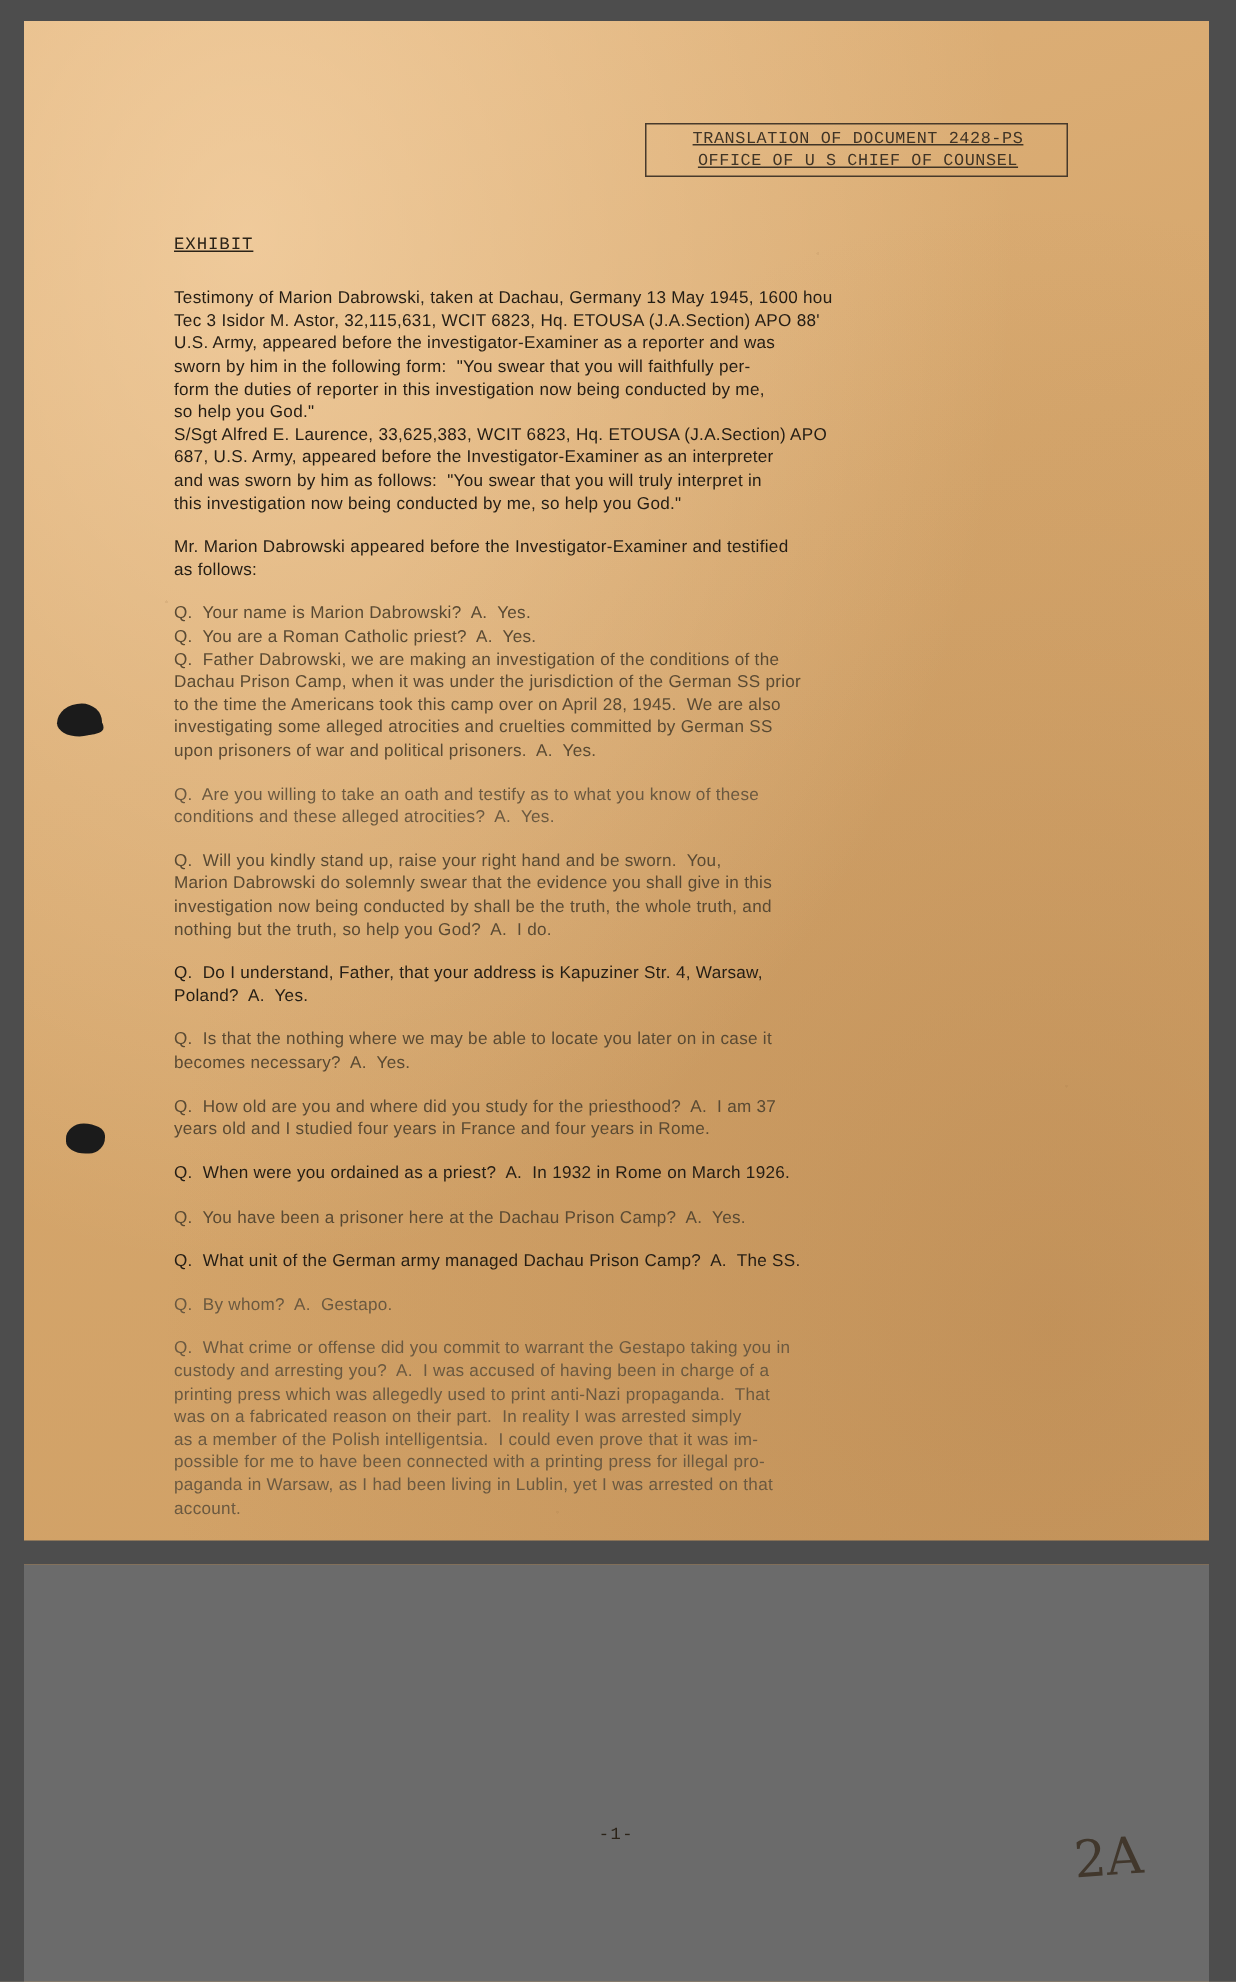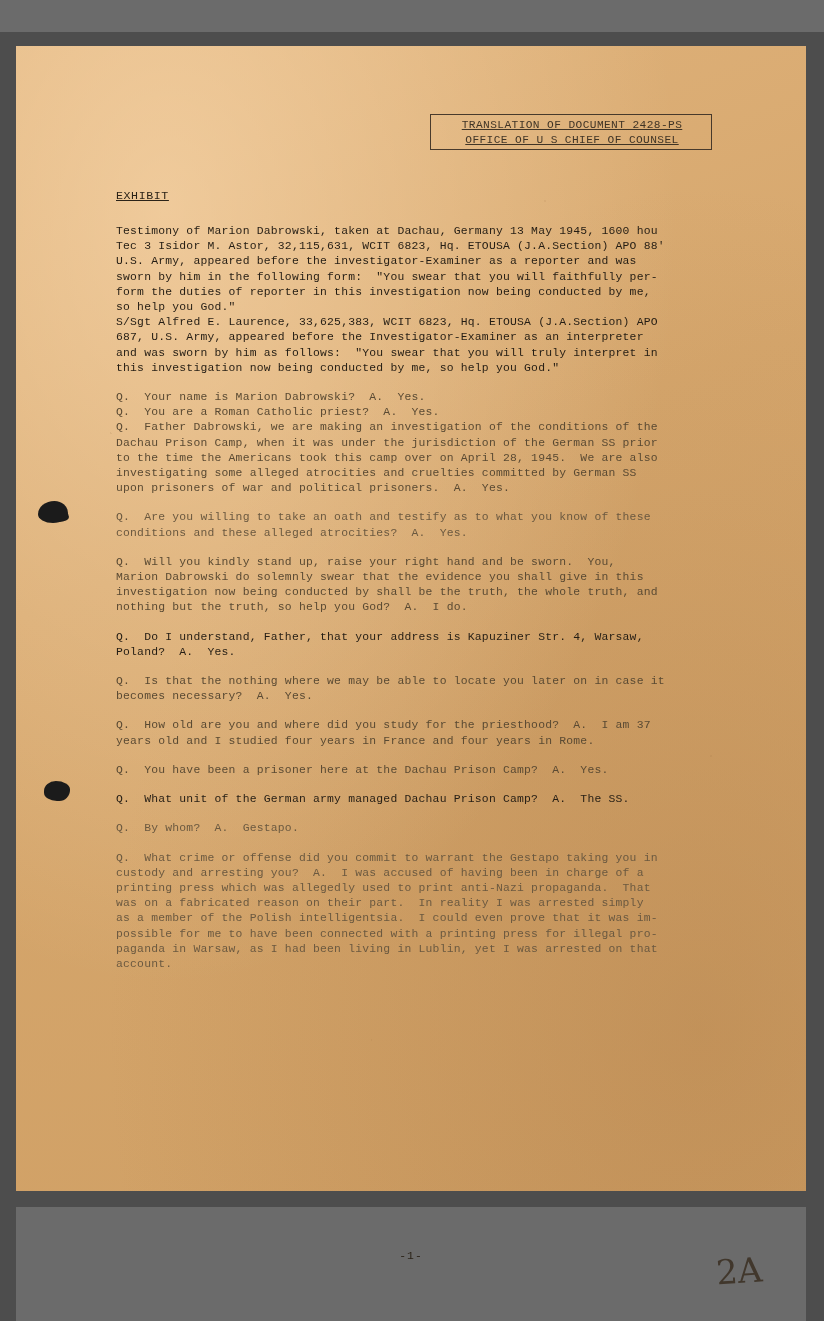--- a/index.html
+++ b/index.html
@@ -9,28 +9,27 @@
   }
   body {
     width: 824px;
     height: 1321px;
     overflow: hidden;
     font-family: "Liberation Mono", monospace;
   }
   #page {
     position: relative;
     width: 824px;
-    height: 1175px;
+    height: 1043px;
     background: #d9ab72;
     background-image:
       radial-gradient(ellipse at 20% 15%, rgba(255,225,185,0.55) 0%, rgba(255,225,185,0) 55%),
       radial-gradient(ellipse at 85% 85%, rgba(160,110,60,0.30) 0%, rgba(160,110,60,0) 60%),
       linear-gradient(160deg, #e0b37c 0%, #d6a76d 40%, #cf9f64 100%);
     box-sizing: border-box;
-    margin-top: 32px;
   }
   
   #frame-top, #frame-bottom, #frame-left, #frame-right {
     position: absolute;
     background: #4d4d4d;
   }
   #frame-top { left:0; top:0; width:824px; height:14px; }
   #frame-bottom { left:0; bottom:0; width:824px; height:16px; }
   #frame-left { left:0; top:0; width:16px; height:1321px; }
   #frame-right { right:0; top:0; width:18px; height:1321px; }
@@ -39,21 +38,21 @@
     position: absolute;
     left: 16px;
     top: 14px;
     width: 790px;
     height: 1291px;
     overflow: hidden;
   }
 
   .typed {
     color: #2b2318;
-    font-family: Liberation Mono, monospace;
+    font-family: Liberation Sans, sans-serif;
     font-size: 11.4px;
     line-height: 15.2px;
     letter-spacing: 0.2px;
     white-space: pre-wrap;
   }
 
   
   #header-box {
     position: absolute;
     left: 414px;
@@ -168,39 +167,42 @@
       <div class="typed para dark">Testimony of Marion Dabrowski, taken at Dachau, Germany 13 May 1945, 1600 hou
 Tec 3 Isidor M. Astor, 32,115,631, WCIT 6823, Hq. ETOUSA (J.A.Section) APO 88'
 U.S. Army, appeared before the investigator-Examiner as a reporter and was
 sworn by him in the following form:  "You swear that you will faithfully per-
 form the duties of reporter in this investigation now being conducted by me,
 so help you God."
 S/Sgt Alfred E. Laurence, 33,625,383, WCIT 6823, Hq. ETOUSA (J.A.Section) APO
 687, U.S. Army, appeared before the Investigator-Examiner as an interpreter
 and was sworn by him as follows:  "You swear that you will truly interpret in
 this investigation now being conducted by me, so help you God."</div>
+      <div class="typed para dark">Mr. Marion Dabrowski appeared before the Investigator-Examiner and testified
+as follows:</div>
       <div class="typed para faded">Q.  Your name is Marion Dabrowski?  A.  Yes.
 Q.  You are a Roman Catholic priest?  A.  Yes.
 Q.  Father Dabrowski, we are making an investigation of the conditions of the
 Dachau Prison Camp, when it was under the jurisdiction of the German SS prior
 to the time the Americans took this camp over on April 28, 1945.  We are also
 investigating some alleged atrocities and cruelties committed by German SS
 upon prisoners of war and political prisoners.  A.  Yes.</div>
       <div class="typed para faded2">Q.  Are you willing to take an oath and testify as to what you know of these
 conditions and these alleged atrocities?  A.  Yes.</div>
       <div class="typed para faded">Q.  Will you kindly stand up, raise your right hand and be sworn.  You,
 Marion Dabrowski do solemnly swear that the evidence you shall give in this
 investigation now being conducted by shall be the truth, the whole truth, and
 nothing but the truth, so help you God?  A.  I do.</div>
       <div class="typed para dark">Q.  Do I understand, Father, that your address is Kapuziner Str. 4, Warsaw,
 Poland?  A.  Yes.</div>
       <div class="typed para faded">Q.  Is that the nothing where we may be able to locate you later on in case it
 becomes necessary?  A.  Yes.</div>
       <div class="typed para faded">Q.  How old are you and where did you study for the priesthood?  A.  I am 37
 years old and I studied four years in France and four years in Rome.</div>
+      <div class="typed para dark">Q.  When were you ordained as a priest?  A.  In 1932 in Rome on March 1926.</div>
       <div class="typed para faded">Q.  You have been a prisoner here at the Dachau Prison Camp?  A.  Yes.</div>
       <div class="typed para dark">Q.  What unit of the German army managed Dachau Prison Camp?  A.  The SS.</div>
       <div class="typed para faded2">Q.  By whom?  A.  Gestapo.</div>
       <div class="typed para faded2">Q.  What crime or offense did you commit to warrant the Gestapo taking you in
 custody and arresting you?  A.  I was accused of having been in charge of a
 printing press which was allegedly used to print anti-Nazi propaganda.  That
 was on a fabricated reason on their part.  In reality I was arrested simply
 as a member of the Polish intelligentsia.  I could even prove that it was im-
 possible for me to have been connected with a printing press for illegal pro-
 paganda in Warsaw, as I had been living in Lublin, yet I was arrested on that

